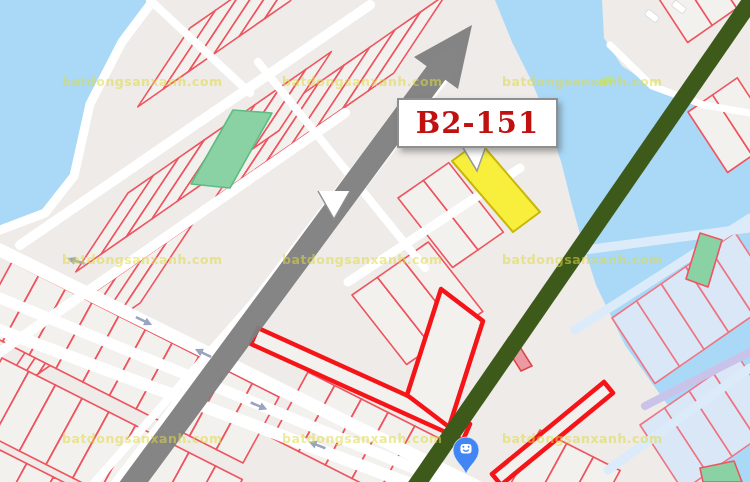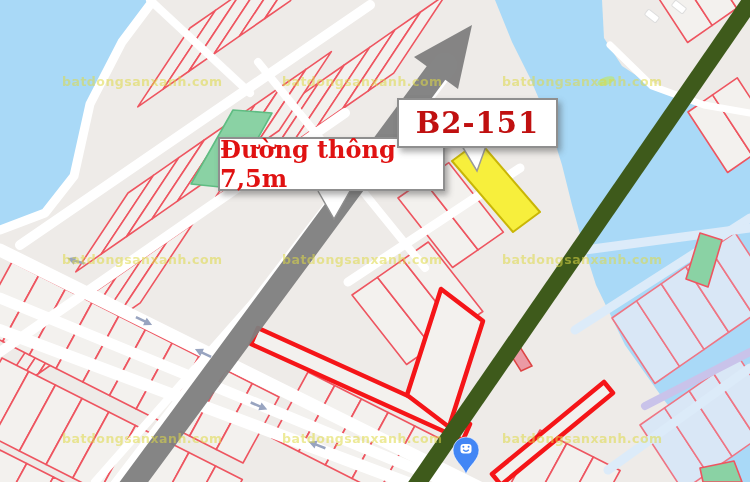--- a/index.html
+++ b/index.html
@@ -153,19 +153,16 @@
 
   <div class="wm" style="left: 62px; top: 74px;">batdongsanxanh.com</div>
     <div class="wm" style="left: 282px; top: 74px;">batdongsanxanh.com</div>
     <div class="wm" style="left: 502px; top: 74px;">batdongsanxanh.com</div>
     <div class="wm" style="left: 62px; top: 252px;">batdongsanxanh.com</div>
     <div class="wm" style="left: 282px; top: 252px;">batdongsanxanh.com</div>
     <div class="wm" style="left: 502px; top: 252px;">batdongsanxanh.com</div>
     <div class="wm" style="left: 62px; top: 431px;">batdongsanxanh.com</div>
     <div class="wm" style="left: 282px; top: 431px;">batdongsanxanh.com</div>
     <div class="wm" style="left: 502px; top: 431px;">batdongsanxanh.com</div>
-    <div class="callout road">
-    <span>Đường thông 7,5m</span>
-  </div>
   <div class="callout lot">
     <span>B2-151</span>
   </div>
 </div>
 
 </body></html>

